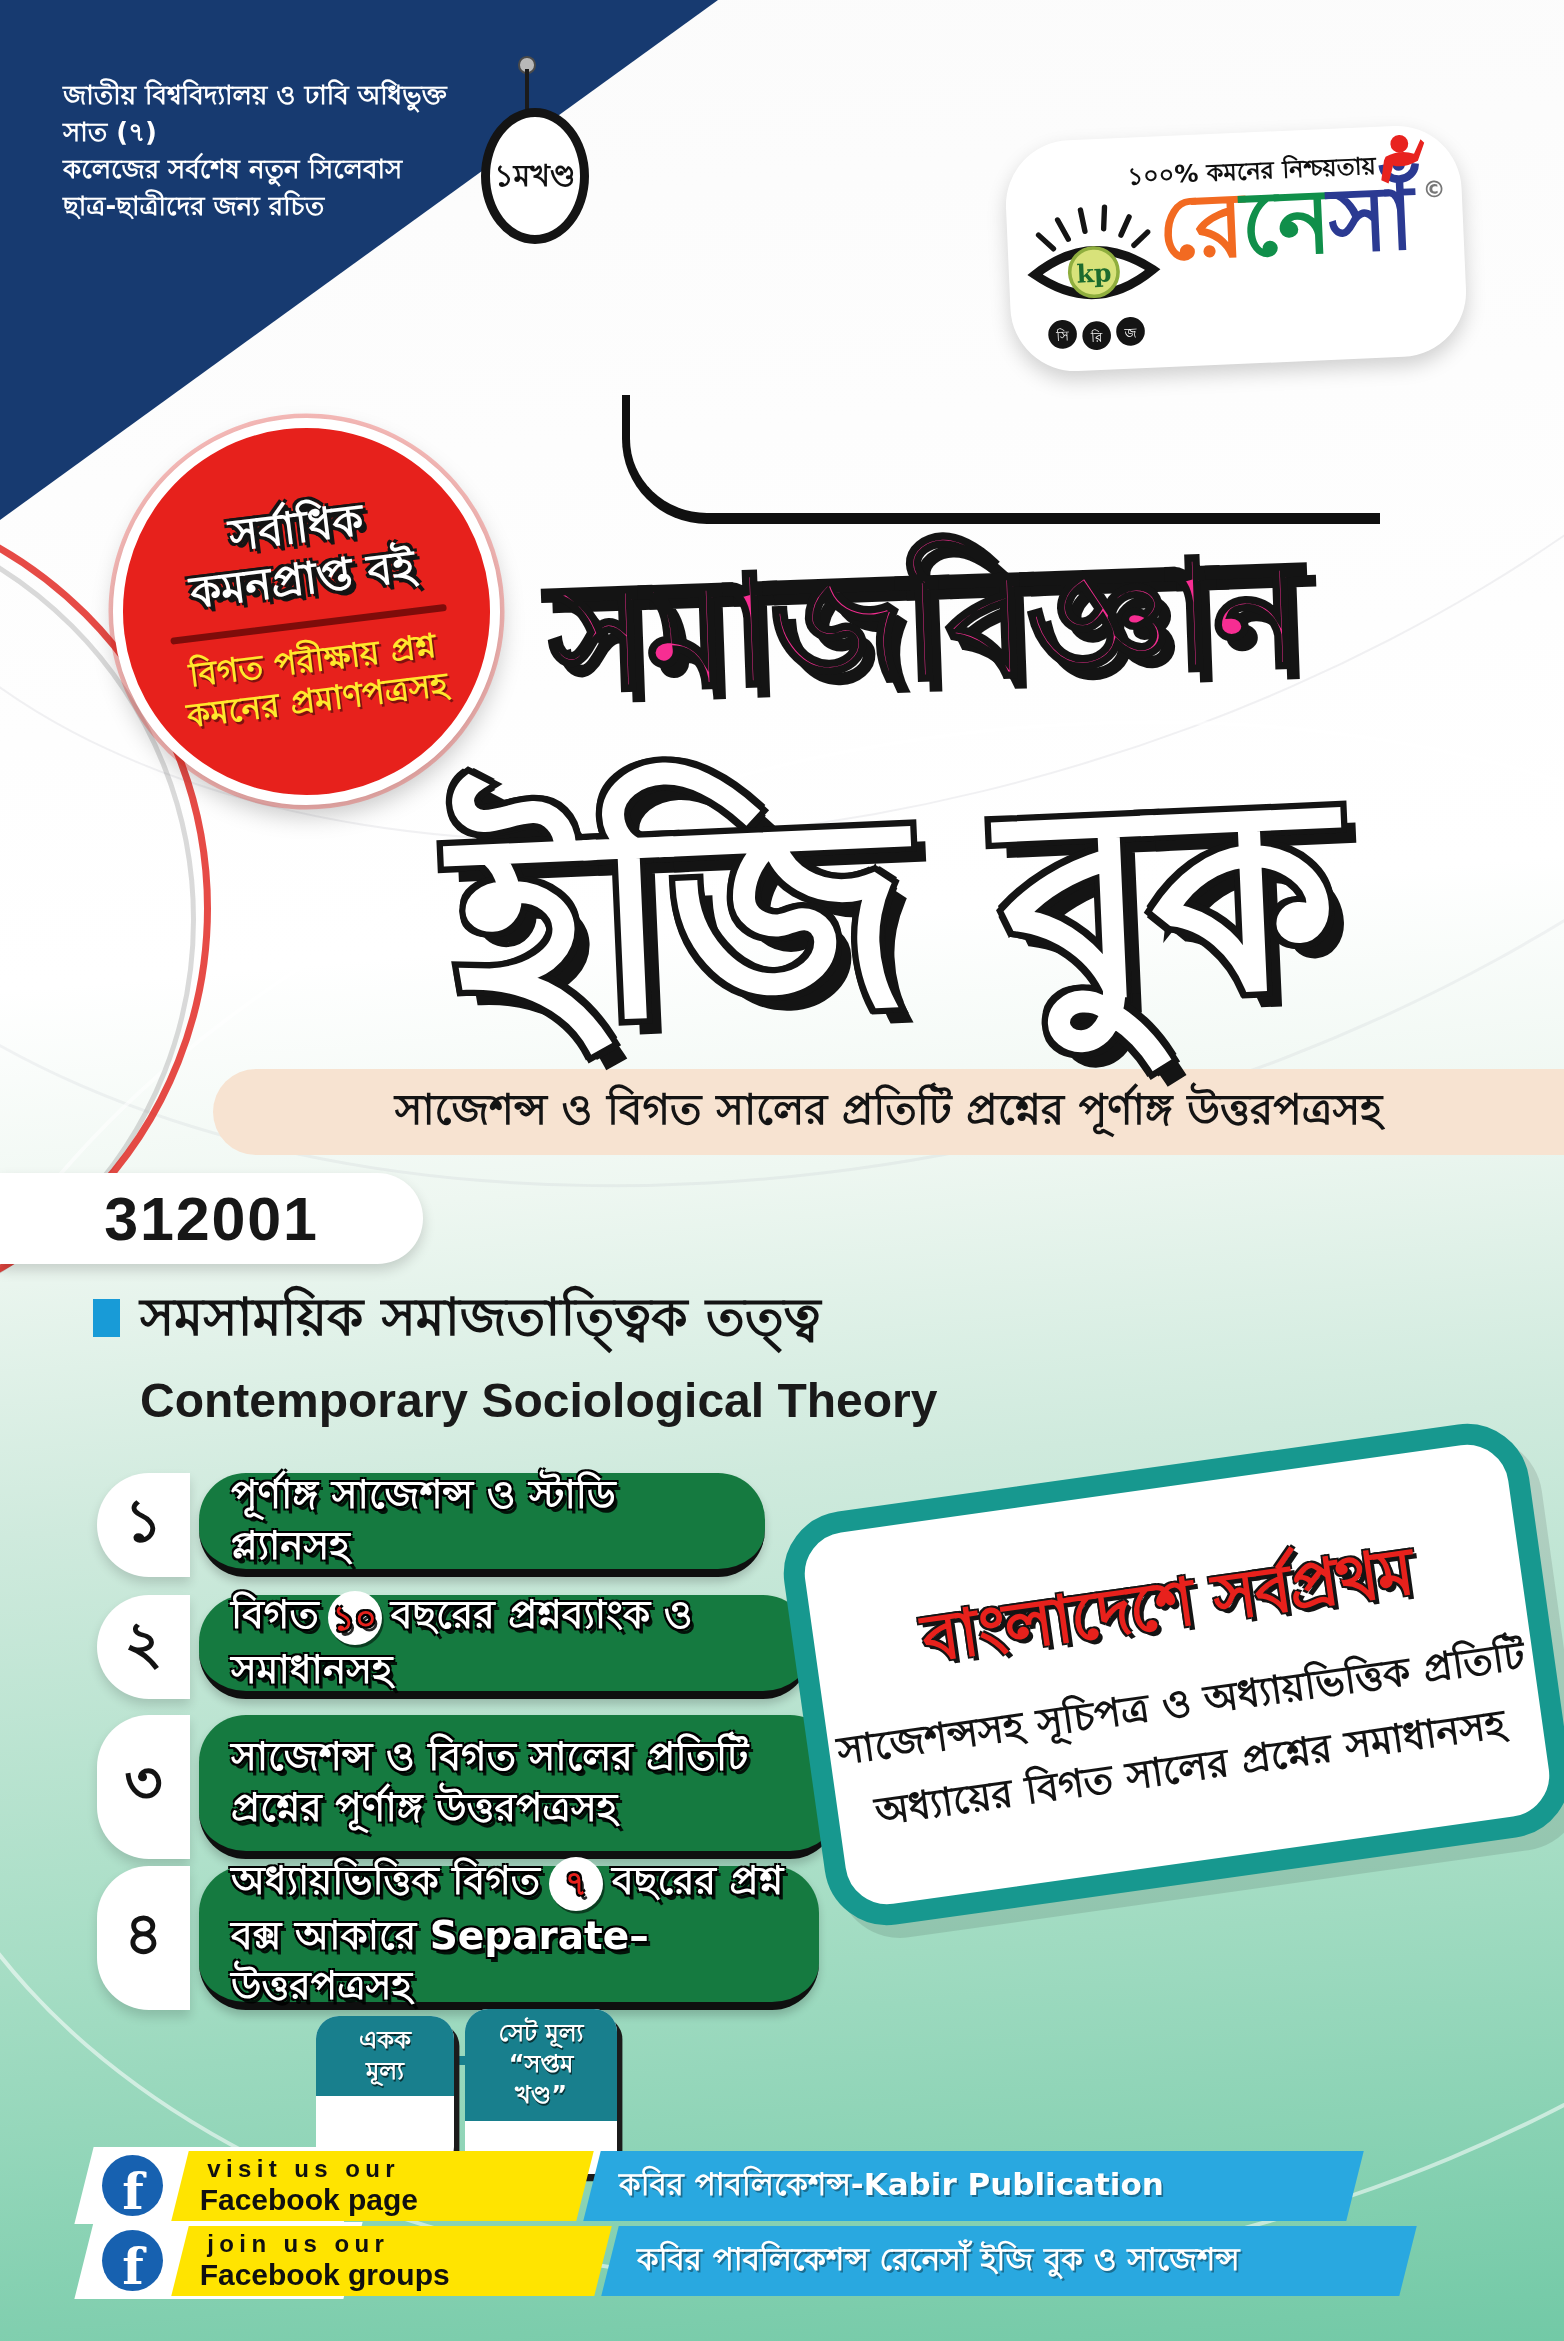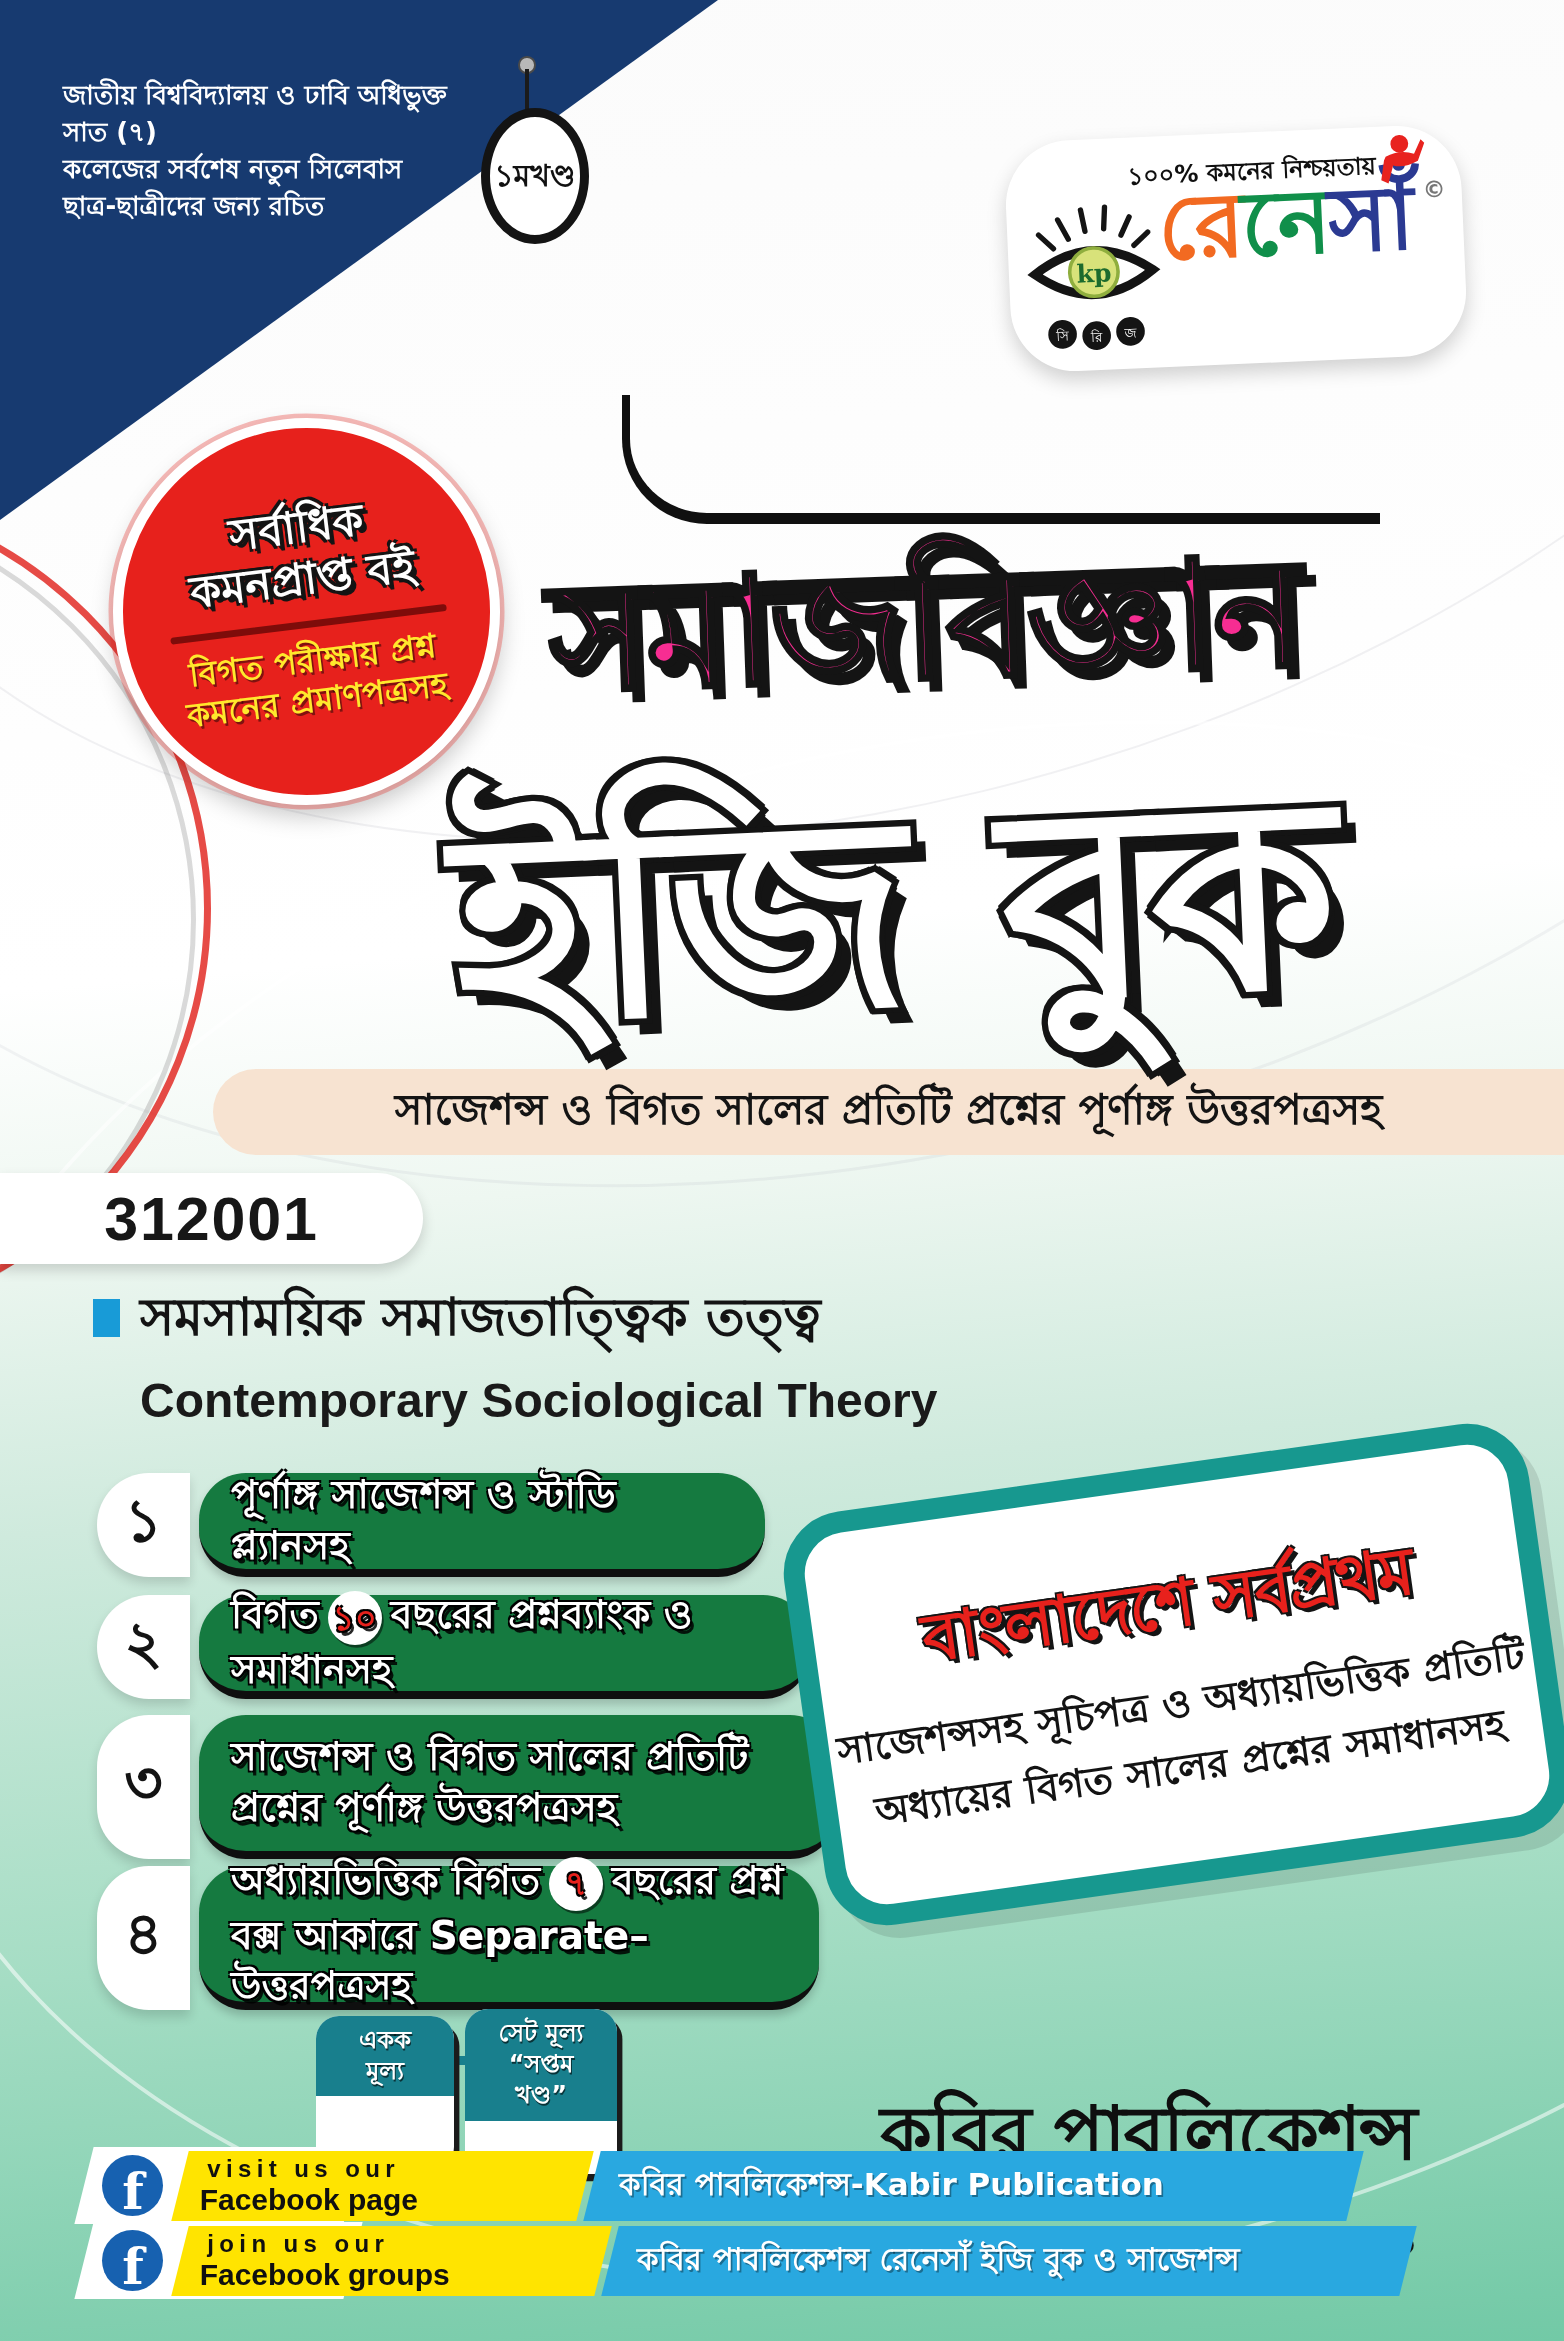--- a/index.html
+++ b/index.html
@@ -229,24 +229,20 @@
   </div>
 
   <div class="ptag-connector abs"></div>
   <div class="ptag ptag1">
     <div class="ptag-head">একক মূল্য</div>
   </div>
   <div class="ptag ptag2">
     <div class="ptag-head">সেট মূল্য “সপ্তম খণ্ড”</div>
   </div>
 
-  <div class="publisher abs">
-    <div class="pub-name">কবির পাবলিকেশন্স</div>
-    <div class="pub-addr">৩৮/৩ বাংলাবাজার, ঢাকা-১১০০</div>
-  </div>
 
   <div class="fb-row fb-row1 row1w">
     <div class="fbb-white"></div>
     <div class="fbb-yellow">
       <div class="l1">visit us our</div>
       <div class="l2">Facebook page</div>
     </div>
     <div class="fbb-blue">
       <span class="t">কবির পাবলিকেশন্স-Kabir Publication</span>
     </div>

